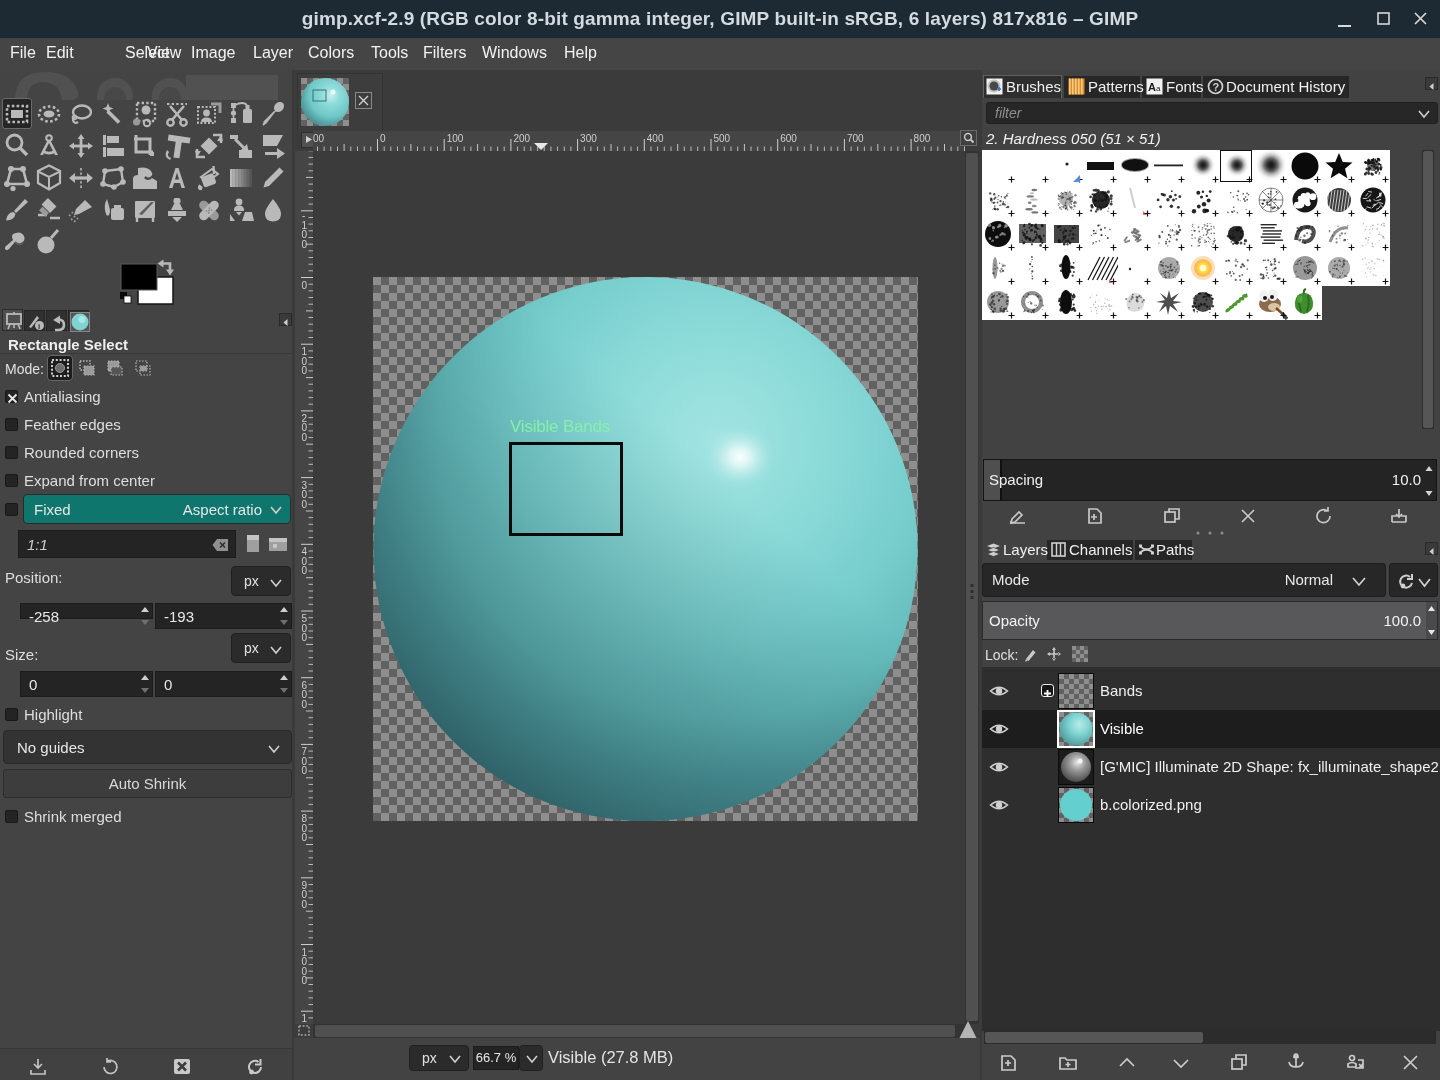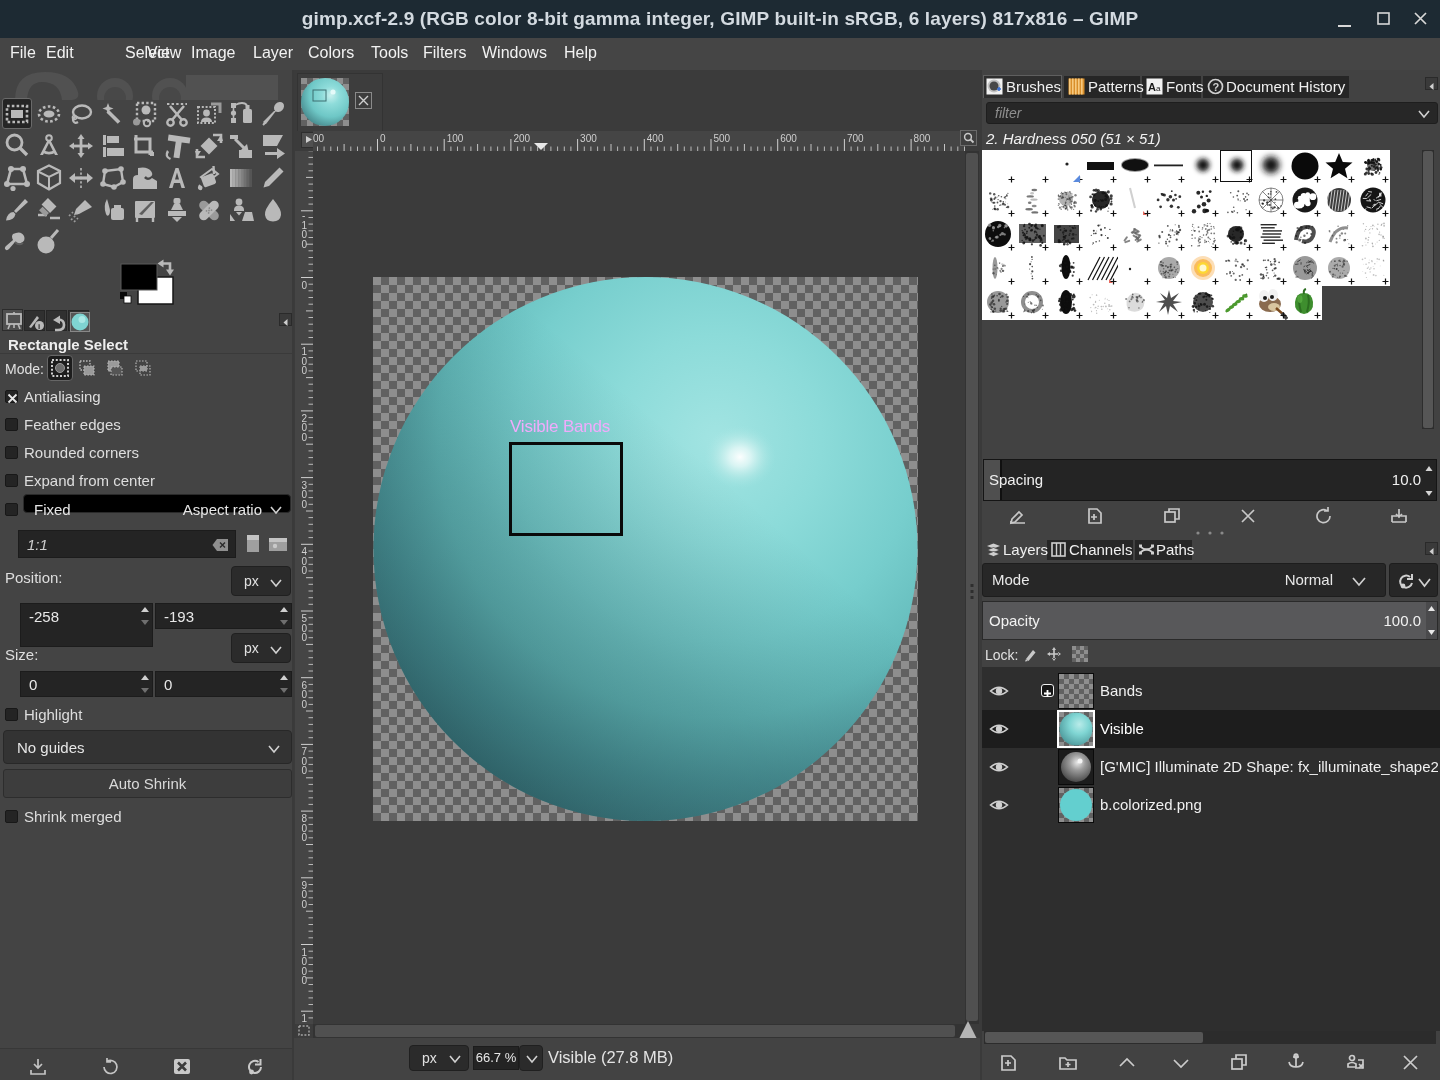--- a/index.html
+++ b/index.html
@@ -344,21 +344,21 @@
           <path d="M2.5 2.5 L10.5 10.5 M10.5 2.5 L2.5 10.5" stroke="#e8e8e8" stroke-width="1.8"></path>
         </svg></div>
 <div class="abs" style="left:24px;top:318px;font-size:15px;color:#dedede;">Antialiasing</div>
 <div class="abs chk" style="left:5px;top:348px;"></div>
 <div class="abs" style="left:24px;top:346px;font-size:15px;color:#dedede;">Feather edges</div>
 <div class="abs chk" style="left:5px;top:376px;"></div>
 <div class="abs" style="left:24px;top:374px;font-size:15px;color:#dedede;">Rounded corners</div>
 <div class="abs chk" style="left:5px;top:404px;"></div>
 <div class="abs" style="left:24px;top:402px;font-size:15px;color:#dedede;">Expand from center</div>
 <div class="abs chk" style="left:5px;top:433px;"></div>
-<div class="abs" style="left:23px;top:424px;width:268px;height:19px;background:#000000;border:1px solid #2a2a2a;border-radius:4px;">
+<div class="abs" style="left:23px;top:424px;width:268px;height:30px;background:#0f766e;border:1px solid #2a2a2a;border-radius:4px;">
         <span style="position:absolute;left:10px;top:6px;font-size:15px;color:#e6e6e6;">Fixed</span>
         <span style="position:absolute;right:28px;top:6px;font-size:15px;color:#e6e6e6;">Aspect ratio</span>
         <svg style="position:absolute;right:7px;top:10px;" width="14" height="10">
           <path d="M2 2 L7 8 L12 2" fill="none" stroke="#d0d0d0" stroke-width="1.6"></path>
         </svg>
       </div>
 <div class="abs darkin" style="left:18px;top:460px;width:218px;height:28px;">
         <span style="position:absolute;left:8px;top:5px;font-size:15px;font-style:italic;color:#cccccc;">1:1</span>
         <svg style="position:absolute;right:6px;top:7px;" width="17" height="14">
           <path d="M5 1 L16 1 L16 13 L5 13 L0.5 7 Z" fill="#8f8f8f"></path>
@@ -374,21 +374,21 @@
           <rect x="2" y="3" width="18" height="4" fill="#c4c4c4"></rect>
           <circle cx="8" cy="11" r="2.2" fill="#c9c9c9"></circle>
         </svg></div>
 <div class="abs" style="left:5px;top:499px;font-size:15px;color:#dedede;">Position:</div>
 <div class="abs btnish" style="left:231px;top:496px;width:60px;height:30px;">
         <span style="position:absolute;left:12px;top:6px;font-size:14px;">px</span>
         <svg style="position:absolute;right:7px;top:11px;" width="14" height="10">
           <path d="M2 2 L7 8 L12 2" fill="none" stroke="#d0d0d0" stroke-width="1.6"></path>
         </svg>
       </div>
-<div class="abs darkin" style="left:20px;top:533px;width:133px;height:44px;">
+<div class="abs darkin" style="left:20px;top:533px;width:133px;height:16px;">
         <span style="position:absolute;left:8px;top:4px;font-size:15px;">-258</span>
         <svg style="position:absolute;right:2px;top:2px;" width="10" height="20">
           <path d="M5 1 L9 6 L1 6 Z" fill="#cfcfcf"></path>
           <path d="M5 19 L9 14 L1 14 Z" fill="#6f6f6f"></path>
         </svg>
       </div>
 <div class="abs darkin" style="left:155px;top:533px;width:137px;height:26px;">
         <span style="position:absolute;left:8px;top:4px;font-size:15px;">-193</span>
         <svg style="position:absolute;right:2px;top:2px;" width="10" height="20">
           <path d="M5 1 L9 6 L1 6 Z" fill="#cfcfcf"></path>
@@ -803,21 +803,21 @@
             <stop offset="0" stop-color="#ffffff" stop-opacity="0.97"></stop>
             <stop offset="0.3" stop-color="#eefbfa" stop-opacity="0.75"></stop>
             <stop offset="0.65" stop-color="#d5f3f1" stop-opacity="0.3"></stop>
             <stop offset="1" stop-color="#a9e7e5" stop-opacity="0"></stop>
           </radialGradient>
         </defs>
         <circle cx="272.5" cy="272" r="272" fill="url(#ball)"></circle>
         <circle cx="272.5" cy="272" r="272" fill="url(#shade)"></circle>
         <ellipse cx="367" cy="180" rx="36" ry="32" fill="url(#spec)"></ellipse>
       </svg>
-      <div class="abs" style="left:197px; top:266px; color:#f0abfc; font-size:17px; letter-spacing:-0.2px;">Visible Bands</div>
+      <div class="abs" style="left:197px; top:266px; color:#86efac; font-size:17px; letter-spacing:-0.2px;">Visible Bands</div>
       <div class="abs" style="left:196px; top:291px; width:114px; height:94px; border:3px solid #0a0a0a;"></div>
     </div>
     <div class="abs" style="left:666px; top:60px; width:17px; height:16px; background:#3f3f3f; border:1px solid #6a6a6a; z-index:6;">
       <svg width="15" height="14">
           <circle cx="7" cy="6" r="3.4" fill="none" stroke="#c9c9c9" stroke-width="1.5"></circle>
           <path d="M9.5 8.5 L12.5 11.5" stroke="#c9c9c9" stroke-width="1.8"></path>
         </svg></div>
     <svg class="abs" style="left:676px; top:514px; z-index:6;" width="4" height="16">
         <g fill="#2e2e2e">
           <rect x="0.5" y="0" width="3" height="3"></rect>

